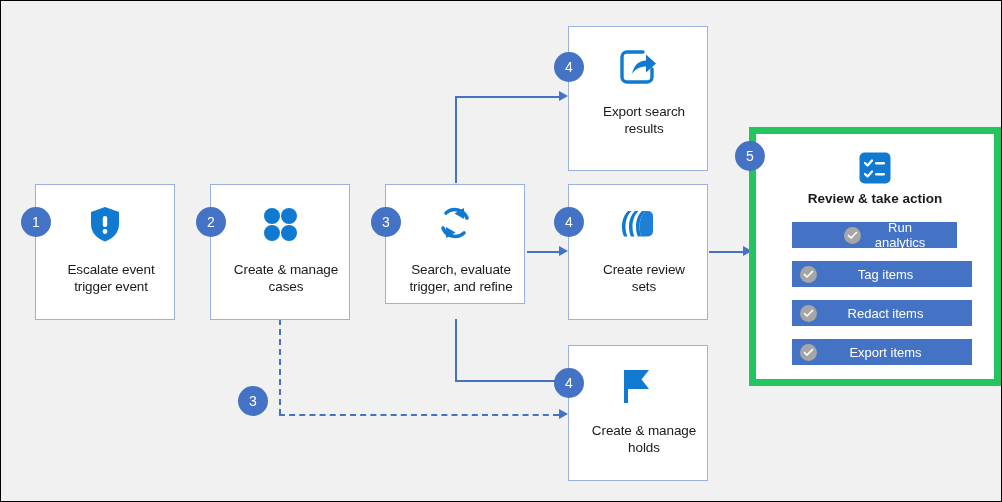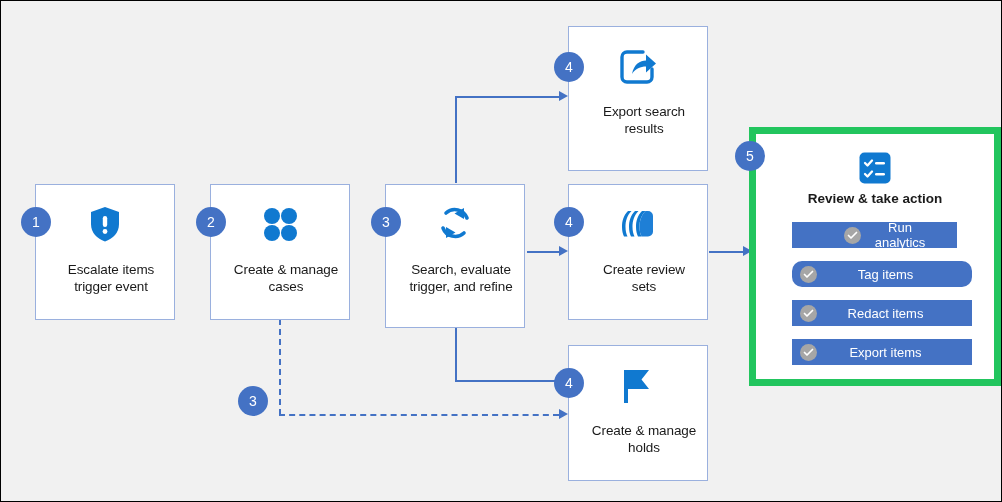--- a/index.html
+++ b/index.html
@@ -162,21 +162,21 @@
 
   <div class="box" style="left:34px; top:183px; width:140px; height:136px;">
     <div class="box-icon" style="top:16px; height:46px;">
       <svg width="34" height="38" viewBox="0 0 34 38">
         <path d="M17 2 L31 7 V19 C31 28 25 33.5 17 36.5 C9 33.5 3 28 3 19 V7 Z" fill="#1079d0"></path>
         <rect x="14.8" y="11" width="4.4" height="11" rx="2.2" fill="#ffffff"></rect>
         <circle cx="17" cy="26.5" r="2.4" fill="#ffffff"></circle>
       </svg>
     </div>
     <div class="box-label" style="top:76px;">
-      <div>Escalate items</div>
+      <div>Escalate event</div>
       <div>trigger event</div>
     </div>
   </div>
   <div class="badge" style="left:20px; top:206px;">1</div>
 
   <div class="box" style="left:209px; top:183px; width:140px; height:136px;">
     <div class="box-icon" style="top:16px; height:46px;">
       <svg width="38" height="38" viewBox="0 0 38 38">
         <circle cx="11" cy="11" r="8" fill="#1079d0"></circle>
         <circle cx="28" cy="11" r="8" fill="#1079d0"></circle>
@@ -184,21 +184,21 @@
         <circle cx="28" cy="28" r="8" fill="#1079d0"></circle>
       </svg>
     </div>
     <div class="box-label" style="top:76px;">
       <div>Create &amp; manage</div>
       <div>cases</div>
     </div>
   </div>
   <div class="badge" style="left:195px; top:206px;">2</div>
 
-  <div class="box" style="left:384px; top:183px; width:140px; height:144px;text-decoration:underline;">
+  <div class="box" style="left:384px; top:183px; width:140px; height:120px;text-decoration:underline;">
     <div class="box-icon" style="top:14px; height:48px;">
       <svg width="40" height="42" viewBox="0 0 40 42">
         <g fill="none" stroke="#1079d0" stroke-width="3.6" stroke-linecap="round">
           <path d="M8 26 A13 13 0 0 0 29 31"></path>
           <path d="M32 16 A13 13 0 0 0 11 11"></path>
         </g>
         <path d="M29 6 L29 17 L19.5 11.5 Z" fill="#1079d0"></path>
         <path d="M11 36 L11 25 L20.5 30.5 Z" fill="#1079d0"></path>
       </svg>
     </div>
@@ -270,21 +270,21 @@
 
     <div class="action-btn" style="left:36px; top:88px; width:165px;padding-left:44px;">
       <span class="action-check">
         <svg width="11" height="11" viewBox="0 0 11 11">
             <path d="M1.5 5.5 L4 8 L9.5 2.5" fill="none" stroke="#ffffff" stroke-width="1.7" stroke-linecap="round" stroke-linejoin="round"></path>
           </svg>
       </span>
       <span class="action-text">Run analytics</span>
     </div>
 
-    <div class="action-btn" style="left:36px; top:127px; width:180px;border-radius:10px;">
+    <div class="action-btn" style="left:36px; top:127px; width:180px;">
       <span class="action-check">
         <svg width="11" height="11" viewBox="0 0 11 11">
             <path d="M1.5 5.5 L4 8 L9.5 2.5" fill="none" stroke="#ffffff" stroke-width="1.7" stroke-linecap="round" stroke-linejoin="round"></path>
           </svg>
       </span>
       <span class="action-text">Tag items</span>
     </div>
 
     <div class="action-btn" style="left:36px; top:166px; width:180px;">
       <span class="action-check">

